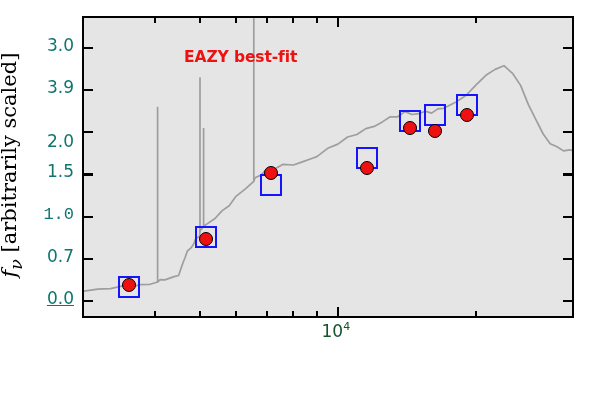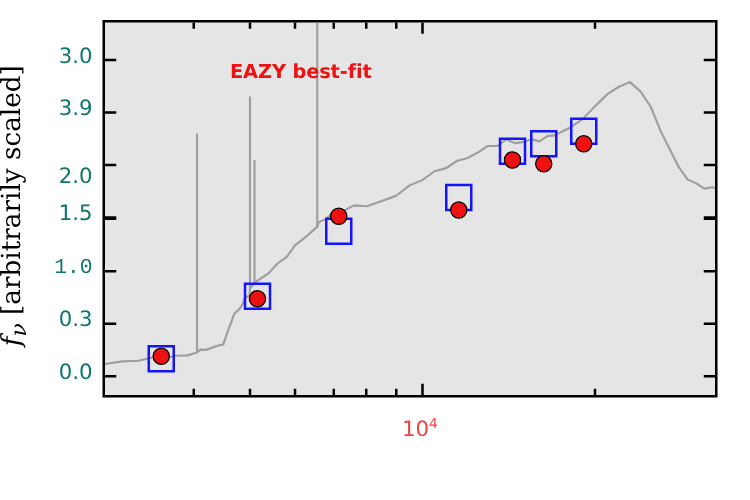--- a/index.html
+++ b/index.html
@@ -21,21 +21,21 @@
   .xtick-major-t{top:0;width:2.4px;height:9px;}
   .xtick-minor{bottom:0;width:2.2px;height:5px;}
   .xtick-minor-t{top:0;width:2.2px;height:5px;}
 
   
   .ylabel-tick{
     position:absolute;right:604px;text-align:right;width:60px;
     font-size:17px;color:#0f766e;line-height:1;
   }
   .xlabel-tick{
-    position:absolute;top:332px;font-size:17px;color:#ef4444;
+    position:absolute;top:320px;font-size:17px;color:#14532d;
     transform:translateX(-50%);white-space:nowrap;
   }
   .xlabel-tick sup{font-size:11px;vertical-align:super;}
 
   
   #ylabel-axis{
     position:absolute;left:-6px;top:0px;height:330px;width:34px;
     display:flex;align-items:center;justify-content:center;
   }
   #ylabel-axis span{
@@ -133,22 +133,22 @@
         <div class="tick xtick-minor-t" style="left: 231.769px;"></div>
         <div class="tick xtick-minor" style="left: 391.025px;"></div>
         <div class="tick xtick-minor-t" style="left: 391.025px;"></div>
         <div class="tick xtick-major" style="left: 252.682px;"></div>
         <div class="tick xtick-major-t" style="left: 252.682px;"></div>
       </div>
     <div id="legend-text">EAZY best-fit</div>
   </div>
 
   <div id="ticklabels">
-      <div class="ylabel-tick" style="top: 290.389px; left: 14px; right: auto; width: 60px;">0.0</div>
-      <div class="ylabel-tick" style="top: 248.092px; left: 14px; right: auto; width: 60px;">0.3</div>
+      <div class="ylabel-tick" style="top: 290.389px; left: 14px; right: auto; width: 60px; text-decoration: underline;">0.0</div>
+      <div class="ylabel-tick" style="top: 248.092px; left: 14px; right: auto; width: 60px;">0.7</div>
       <div class="ylabel-tick" style="top: 205.796px; left: 14px; right: auto; width: 60px; font-family: Liberation Mono, monospace;">1.0</div>
       <div class="ylabel-tick" style="top: 163.499px; left: 14px; right: auto; width: 60px;">1.5</div>
       <div class="ylabel-tick" style="top: 121.202px; left: 14px; right: auto; width: 60px; margin-top: 12px;">2.0</div>
       <div class="ylabel-tick" style="top: 78.9048px; left: 14px; right: auto; width: 60px;">3.9</div>
       <div class="ylabel-tick" style="top: 36.6078px; left: 14px; right: auto; width: 60px;">3.0</div>
       <div class="xlabel-tick" style="left: 335.882px;">10<sup>4</sup></div>
     </div>
 </div>
 
 </body></html>

